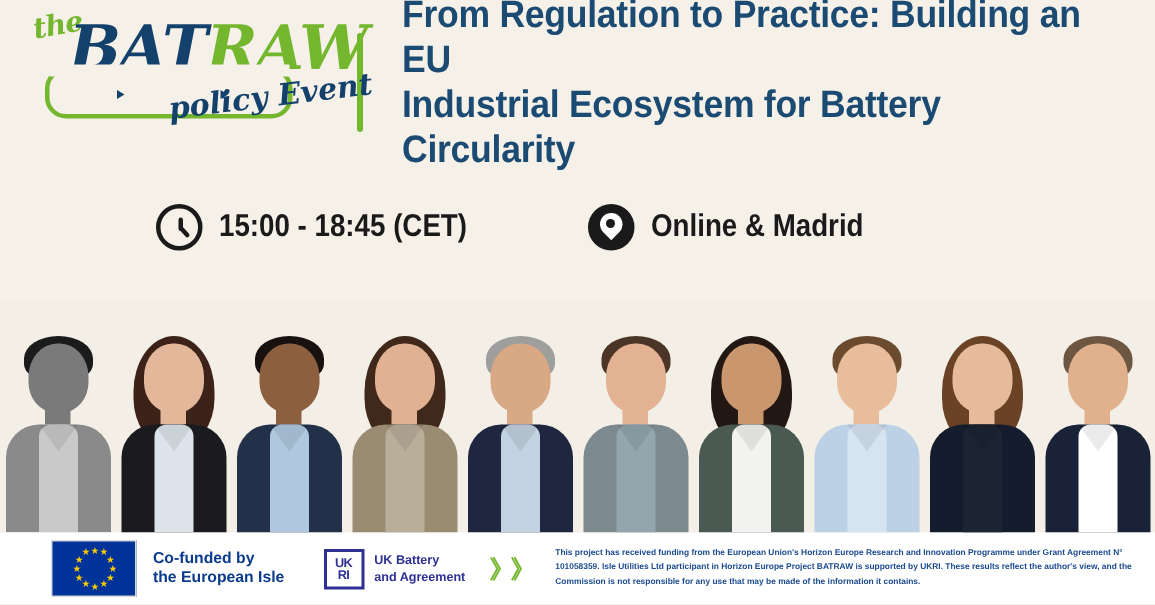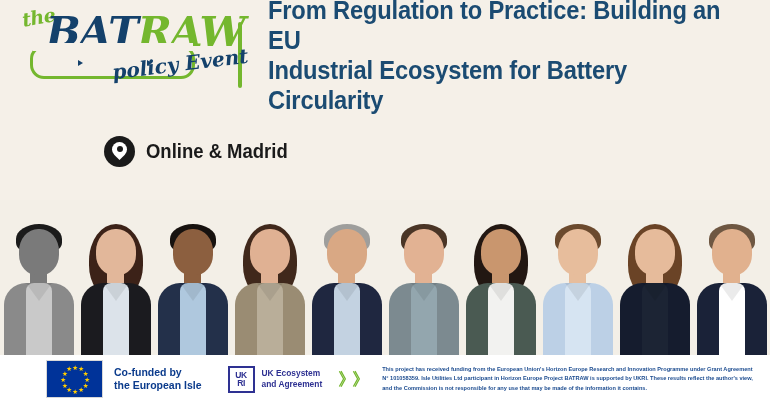--- a/index.html
+++ b/index.html
@@ -102,21 +102,21 @@
   .p-body { width:70px; height:72px; border-radius:22px 22px 0 0; position:relative; z-index:3; }
   .p-shirt { position:absolute; left:50%; transform:translateX(-50%); top:0;
     width:26px; height:72px; border-radius:8px 8px 0 0; }
   .p-collar { position:absolute; left:50%; transform:translateX(-50%); top:0;
     width:0; height:0; border-left:13px solid transparent; border-right:13px solid transparent;
     border-top:18px solid rgba(0,0,0,.08); }
   .gray { filter:grayscale(1); }
 
   
   .footer { position:absolute; left:0; bottom:0; width:770px; height:48px;
-    background:#FFFFFF; display:flex; align-items:center; padding:0 10px 0 46px; }
+    background:#FFFFFF; display:flex; align-items:center; padding:0 10px 0 34px; }
 
   .eu-flag { width:57px; height:38px; background:#003399; position:relative;
     flex:0 0 57px; border:1px solid #d8d8d8; }
   .eu-star { position:absolute; color:#FFCC00; font-size:6.5px; line-height:6.5px; }
 
   .eu-text { margin-left:11px; font-weight:bold; font-size:10.5px; line-height:1.28;
     color:#0B3B8C; white-space:nowrap; }
 
   .ukri-logo { margin-left:26px; display:flex; align-items:center; flex:0 0 auto; }
   .ukri-box { width:27px; height:27px; border:2px solid #2E3192; position:relative;
@@ -157,20 +157,27 @@
       <h1>
         <span>From Regulation to Practice: Building an EU</span><br>
         <span>Industrial Ecosystem for Battery Circularity</span>
       </h1>
     </div>
   </div>
 
   <div class="infobar">
 
 
+    <div class="info-item">
+      <div class="icon-clock">
+        <div class="h"></div>
+        <div class="m"></div>
+      </div>
+      <div class="info-label">15:00 - 18:45 (CET)</div>
+    </div>
 
     <div class="info-item">
       <div class="icon-pin">
         <div class="drop"></div>
         <div class="hole"></div>
       </div>
       <div class="info-label">Online &amp; Madrid</div>
     </div>
   </div>
 
@@ -308,21 +315,21 @@
       <div>Co-funded by</div>
       <div>the European Isle</div>
     </div>
 
     <div class="ukri-logo">
       <div class="ukri-box">
         <span>UK</span>
         <span>RI</span>
       </div>
       <div class="ukri-text">
-        <div>UK Ecosystem</div>
+        <div>UK Battery</div>
         <div>and Agreement</div>
       </div>
     </div>
 
     <div class="chevrons">》》</div>
 
     <div class="disclaimer">This project has received funding from the European Union's Horizon Europe Research and Innovation Programme under Grant Agreement N° 101058359. Isle Utilities Ltd participant in Horizon Europe Project BATRAW is supported by UKRI. These results reflect the author's view, and the Commission is not responsible for any use that may be made of the information it contains.</div>
   </div>
 
 </div>

